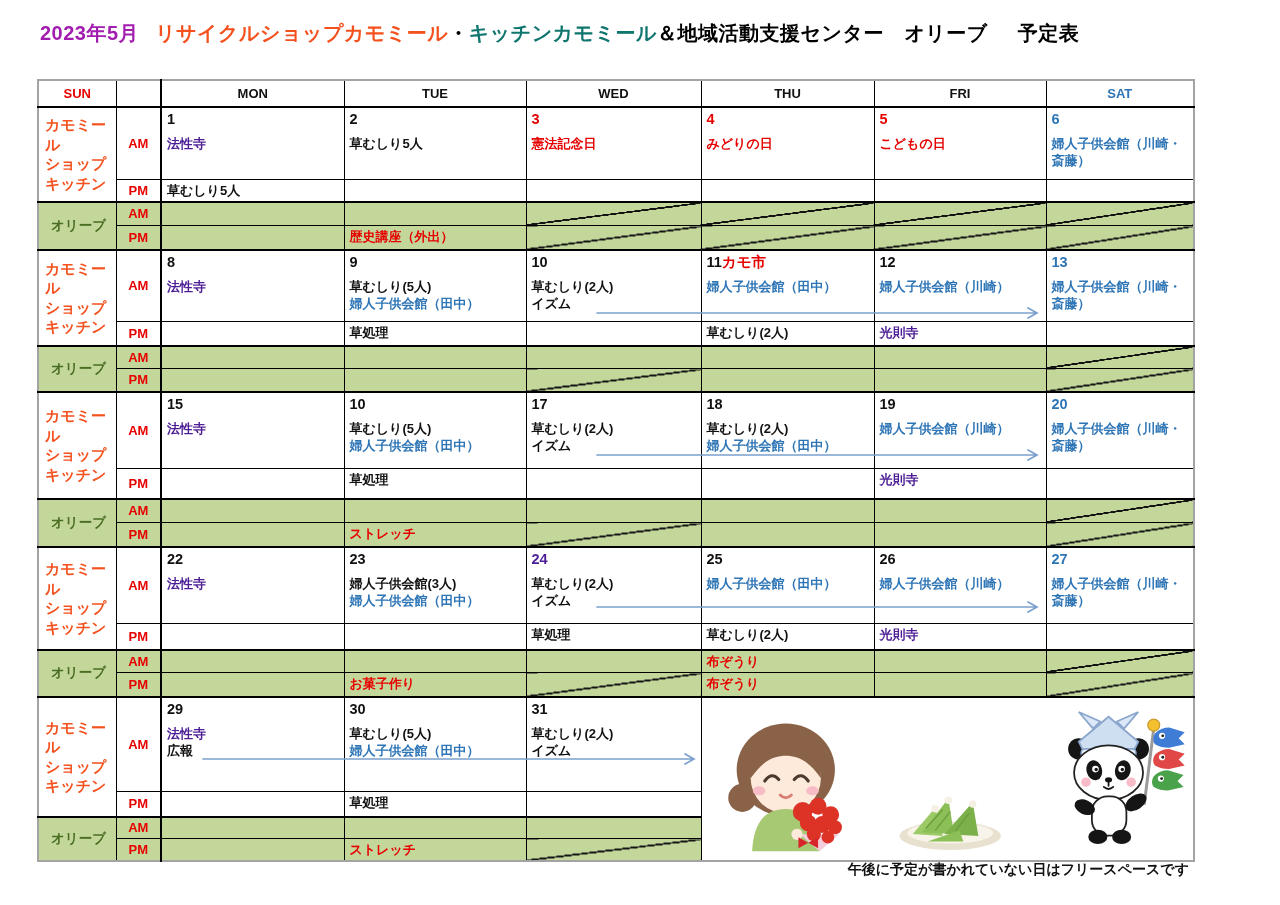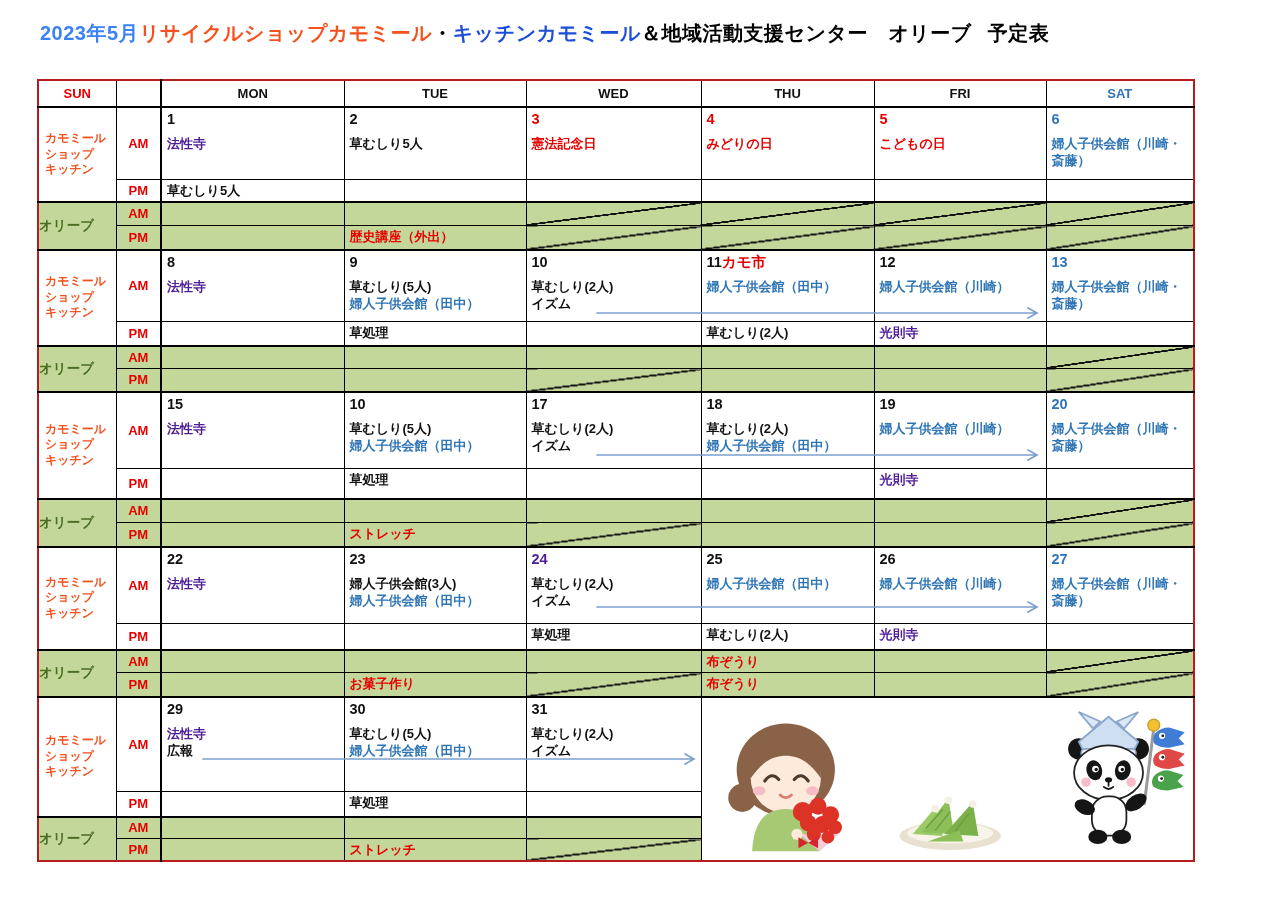--- a/index.html
+++ b/index.html
@@ -3,38 +3,38 @@
 <meta charset="utf-8">
 <style>
   *{margin:0;padding:0;box-sizing:border-box}
   html,body{background:#fff}
   body{width:1280px;height:905px;overflow:hidden;
        font-family:"Liberation Sans","DejaVu Sans",sans-serif;font-weight:700;color:#111}
   .page{position:relative;width:1280px;height:905px;background:#fff}
 
   
   .title{position:absolute;left:40px;top:20px;font-size:20px;white-space:nowrap;letter-spacing:.5px}
-  .title .t-month{color:#3b82f6;}
+  .title .t-month{color:#a21caf;margin-right:16px}
   .title .t-shop1{color:#f4511e}
   .title .t-dot{color:#000}
-  .title .t-shop2{color:#1d4ed8}
+  .title .t-shop2{color:#0f766e}
   .title .t-rest{color:#000}
-  .title .t-doc{color:#000;margin-left:16px}
+  .title .t-doc{color:#000;margin-left:30px}
   .contact{position:absolute;top:56px;right:88px;font-size:15px;letter-spacing:.5px}
   .footnote{position:absolute;left:37px;top:861px;width:1152px;text-align:right;font-size:14px}
 
   
   .sheet{position:absolute;left:37px;top:79px}
-  table{border-collapse:collapse;table-layout:fixed;width:1156px;border:2px solid #b91c1c}
+  table{border-collapse:collapse;table-layout:fixed;width:1156px;border:2px solid #a3a3a3}
   th,td{border:1px solid #000;overflow:hidden}
   th{font-size:13px;text-align:center}
   tr.wk-start>th, tr.wk-start>td, tr.ol-start>td{border-top:2px solid #000}
   .ampm{color:#e60000;text-align:center;font-size:13px;vertical-align:middle;border-right:2px solid #000}
-  .grp{color:#f4511e;font-size:12px;line-height:1.3;text-align:left;padding:4px 2px 4px 6px;vertical-align:middle}
-  .grp-olive{color:#4a6e22;font-size:13.5px;text-align:left;padding-left:0;vertical-align:middle}
+  .grp{color:#f4511e;font-size:15px;line-height:1.3;text-align:left;padding:4px 2px 4px 6px;vertical-align:middle}
+  .grp-olive{color:#4a6e22;font-size:13.5px;text-align:left;padding-left:12px;vertical-align:middle}
   .day{vertical-align:top;text-align:left;padding:2px 5px;font-size:13px;line-height:1.32}
   .date{font-size:14.5px;margin-bottom:6px}
   .date .note{}
   .ol{background:#c4d79b}
   .dg{background-image:linear-gradient(to bottom right,
         transparent calc(50% - .9px), #141414 calc(50% - .9px),
         #141414 calc(50% + .9px), transparent calc(50% + .9px))}
   .imgcell{vertical-align:bottom;background:#fff}
   .imgwrap{display:flex;align-items:flex-end;justify-content:center;gap:30px;padding:2px 8px 5px 8px}
 
@@ -493,13 +493,14 @@
 
   <svg class="overlay" width="1280" height="905" viewBox="0 0 1280 905">
     <g stroke="#7ba0cd" stroke-width="1.7" fill="none" stroke-linecap="round">
       <path d="M597 313 H1036 M1028 308 L1037 313 L1028 318"></path>
       <path d="M597 455 H1036 M1028 450 L1037 455 L1028 460"></path>
       <path d="M597 607 H1036 M1028 602 L1037 607 L1028 612"></path>
       <path d="M203 759 H693  M685 754 L694 759 L685 764"></path>
     </g>
   </svg>
 
+  <div class="footnote">午後に予定が書かれていない日はフリースペースです</div>
 </div>
 
 </body></html>

